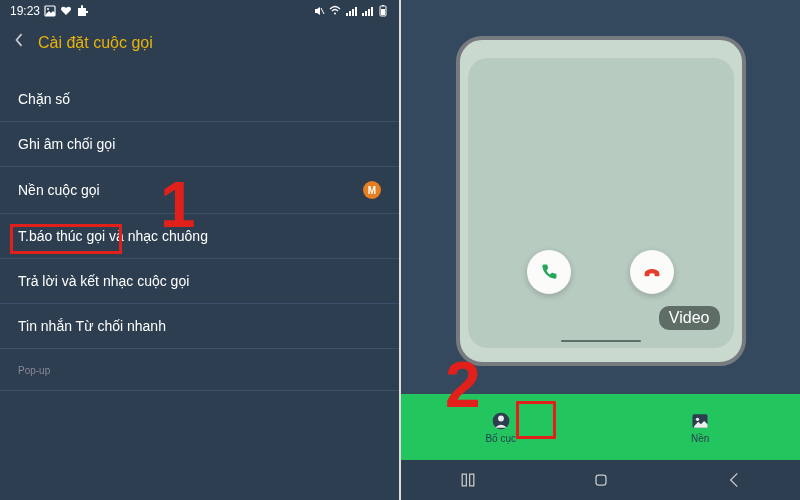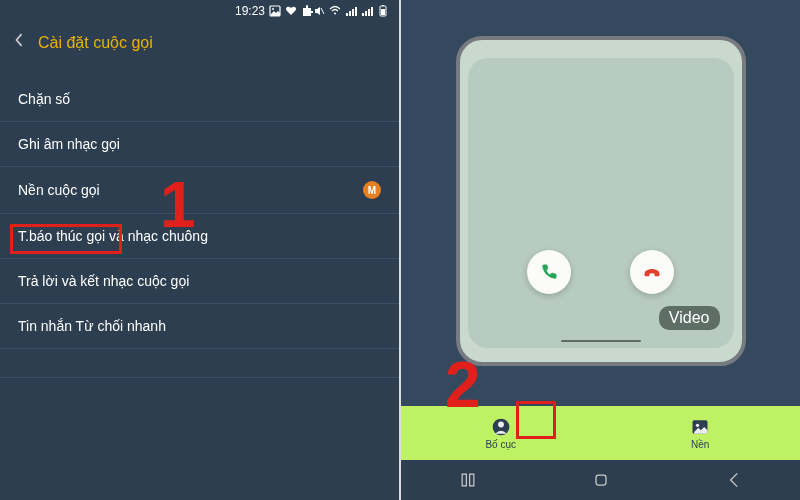--- a/index.html
+++ b/index.html
@@ -2,21 +2,21 @@
 <html><head>
 <meta charset="utf-8">
 <style>
 * { margin: 0; padding: 0; box-sizing: border-box; }
 body { width: 800px; height: 500px; display: flex; font-family: sans-serif; background: #1a2942; }
 .panel { flex: 1; height: 500px; position: relative; background: #2c3e50; overflow: hidden; }
 .panel-left { border-right: 2px solid #ddd; }
 .panel-right { background: #34495e; }
 
 
-.status-bar { display: flex; justify-content: flex-end; align-items: center; padding: 4px 10px; color: #fff; font-size: 12px; height: 22px; }
+.status-bar { display: flex; justify-content: space-between; align-items: center; padding: 4px 10px; color: #fff; font-size: 12px; height: 22px; }
 .status-left { display: flex; gap: 4px; align-items: center; }
 .status-right { display: flex; gap: 4px; align-items: center; }
 .status-icon { width: 12px; height: 12px; display: inline-flex; align-items: center; justify-content: center; }
 
 
 .header { display: flex; align-items: center; padding: 10px 14px; color: #eab308; font-size: 16px; }
 .back-chevron { margin-right: 14px; font-size: 18px; }
 
 
 .list { display: flex; flex-direction: column; margin-top: 14px; }
@@ -36,21 +36,21 @@
 
 
 .phone-frame { margin: 36px auto 0; width: 290px; height: 330px; background: #c9d9ce; border: 4px solid #777b80; border-radius: 26px; position: relative; overflow: hidden; }
 .phone-inner { position: absolute; left: 8px; right: 8px; top: 18px; bottom: 14px; background: #b8cbc0; border-radius: 20px; }
 .call-buttons { position: absolute; bottom: 54px; left: 0; right: 0; display: flex; justify-content: space-around; padding: 0 30px; }
 .call-btn { width: 44px; height: 44px; border-radius: 50%; background: #fbfcfa; display: flex; align-items: center; justify-content: center; box-shadow: 0 2px 6px rgba(0,0,0,0.2); }
 .video-pill { position: absolute; bottom: 18px; right: 14px; background: #5e6d66; color: #fff; font-size: 16px; padding: 3px 10px; border-radius: 10px; }
 .home-indicator { position: absolute; bottom: 6px; left: 50%; transform: translateX(-50%); width: 80px; height: 2px; background: #5e6d66; border-radius: 2px; }
 
 
-.bottom-tabs { position: absolute; bottom: 40px; left: 0; right: 0; height: 54px; background: #bef264; display: flex; }
+.bottom-tabs { position: absolute; bottom: 40px; left: 0; right: 0; height: 66px; background: #22c55e; display: flex; }
 .panel-right .phone-wrapper { height: 406px; display: flex; align-items: flex-start; }
 .tab { flex: 1; display: flex; flex-direction: column; align-items: center; justify-content: center; gap: 2px; color: #2c3e50; font-size: 10px; }
 .tab-icon { width: 20px; height: 20px; display: flex; align-items: center; justify-content: center; }
 
 
 .nav-bar { position: absolute; bottom: 0; left: 0; right: 0; height: 40px; background: #2c3e50; display: flex; justify-content: space-around; align-items: center; color: #ccc; }
 .nav-btn { width: 24px; height: 24px; display: flex; align-items: center; justify-content: center; }
 </style>
 </head>
 <body>
@@ -124,37 +124,38 @@
         </svg>
     </span>
     <span>Cài đặt cuộc gọi</span>
   </div>
 
   <div class="list">
     <div class="list-item">
       <span>Chặn số</span>
     </div>
     <div class="list-item">
-      <span>Ghi âm nhạc gọi</span>
+      <span>Ghi âm chối gọi</span>
     </div>
     <div class="list-item">
       <span>Nền cuộc gọi</span>
       <span class="m-badge">M</span>
     </div>
     <div class="list-item">
       <span>T.báo thúc gọi và nhạc chuông</span>
     </div>
     <div class="list-item">
       <span>Trả lời và kết nhạc cuộc gọi</span>
     </div>
     <div class="list-item">
       <span>Tin nhắn Từ chối nhanh</span>
     </div>
     <div class="list-item">
       <div>
+        <div class="list-item-sub">Pop-up</div>
       </div>
     </div>
   </div>
 
   <div class="highlight h1-box"></div>
   <div class="step-num sn1">1</div>
 </div>
 
 <div class="panel panel-right">
   <div class="phone-wrapper">

